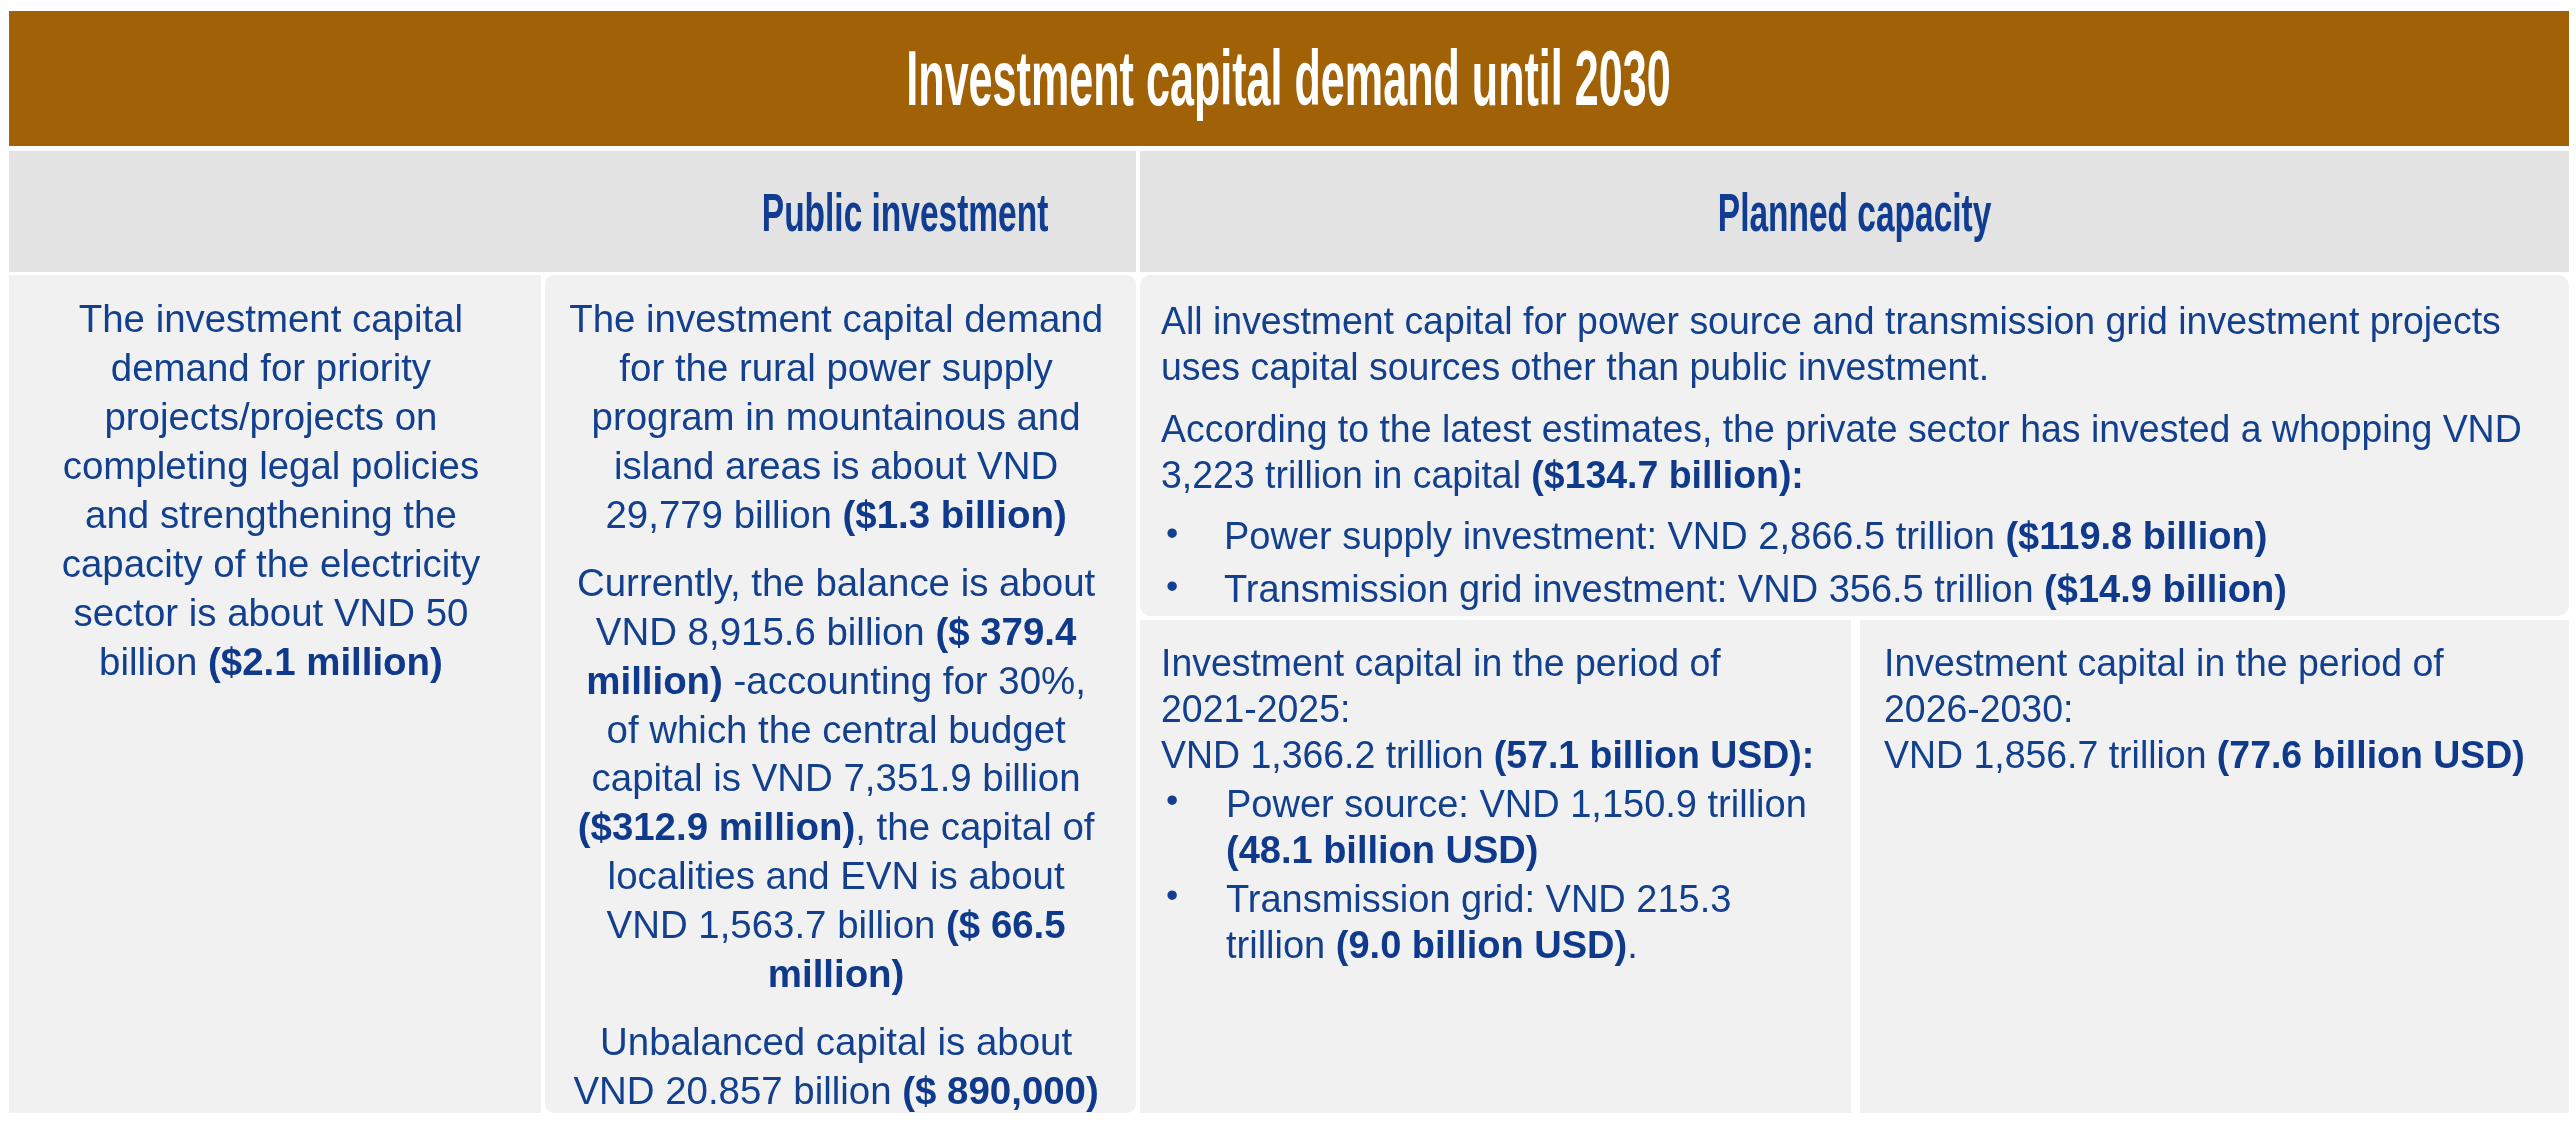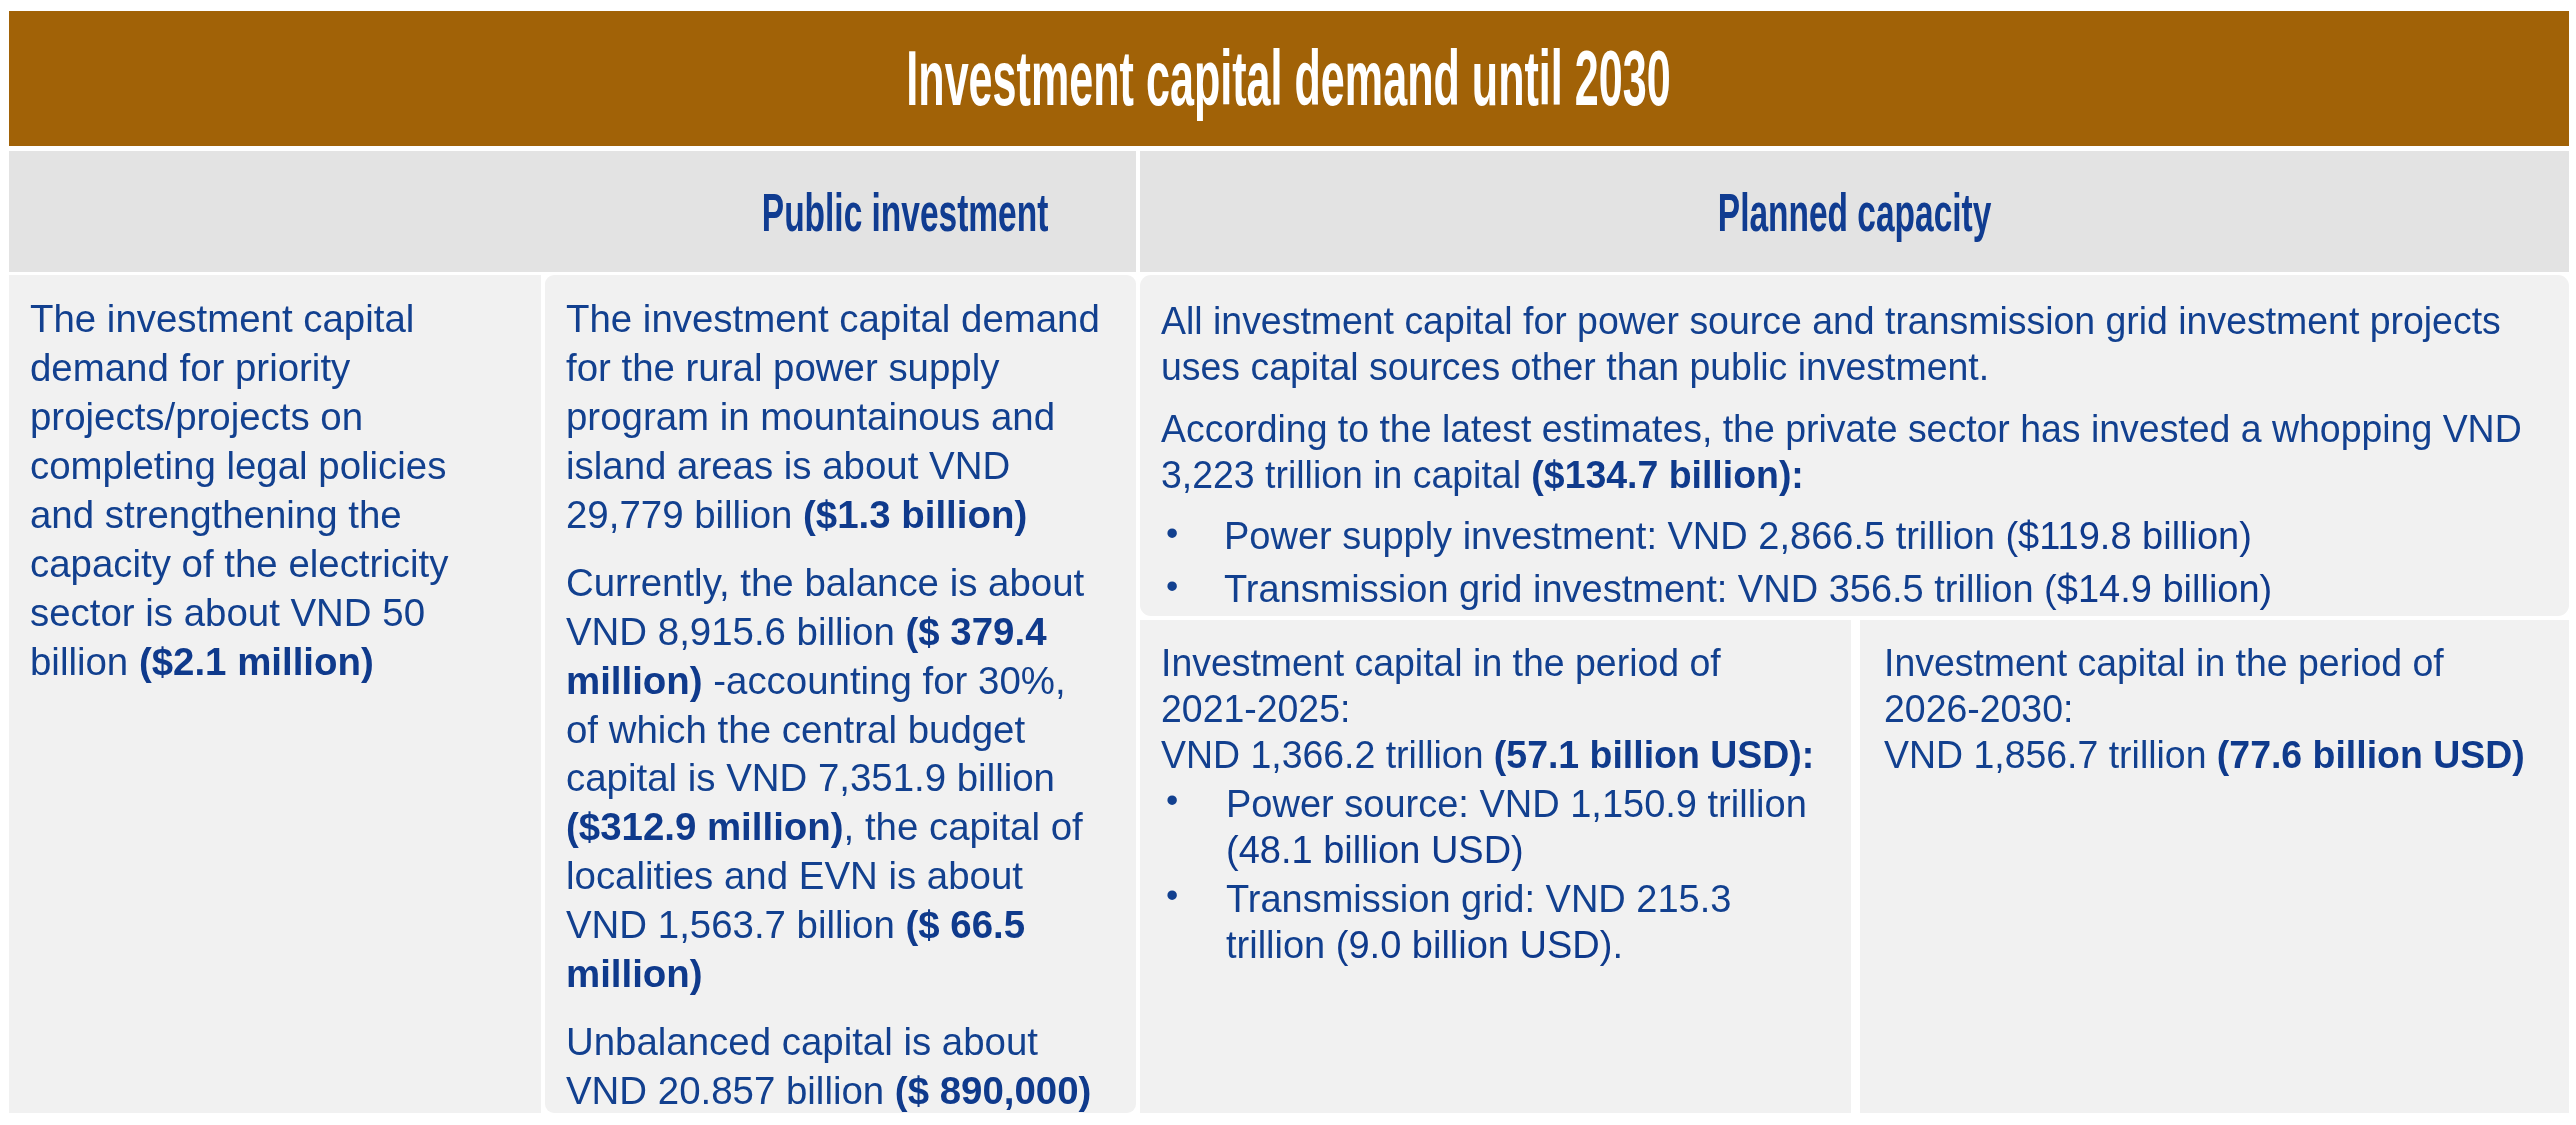--- a/index.html
+++ b/index.html
@@ -61,21 +61,21 @@
   }
 
   
   .body{
     position:absolute;
     left:8.8px;top:275px;
     width:2560px;height:838px;
     display:flex;
     gap:3.8px;
   }
-  .panel-left{width:1127px;display:flex;gap:3.8px;}
+  .panel-left{width:1127px;display:flex;gap:3.8px;text-align:center;}
   .panel-right{flex:1;display:flex;flex-direction:column;gap:3.8px;}
 
   .cell{
     background:#f1f1f1;
     box-sizing:border-box;
     padding:20px 21.4px 11.3px 21.4px;
     overflow:hidden;
   }
   .cell.col1{width:532px;}
   .cell.col2{flex:1;border-radius:9px;}
@@ -117,21 +117,21 @@
   }
   ul.bullets li:last-child{margin-bottom:0;}
   ul.bullets li::before{
     content:"\2022";
     position:absolute;
     left:5px;top:-1.3px;
     font-size:35px;
     line-height:1.215;
     color:#12408f;
   }
-  ul.bullets li b{font-weight:normal;color:#0f3a8c;}
+  ul.bullets li b{font-weight:bold;color:#0f3a8c;}
 
   .cell.rtop ul.bullets li{padding-left:63px;margin-bottom:6.3px;}
   .cell.r1 ul.bullets li,.cell.r2 ul.bullets li{padding-left:65px;margin-bottom:2.5px;}
 </style>
 </head>
 <body>
 
 <div id="canvas">
 
   <div class="titlebar">

